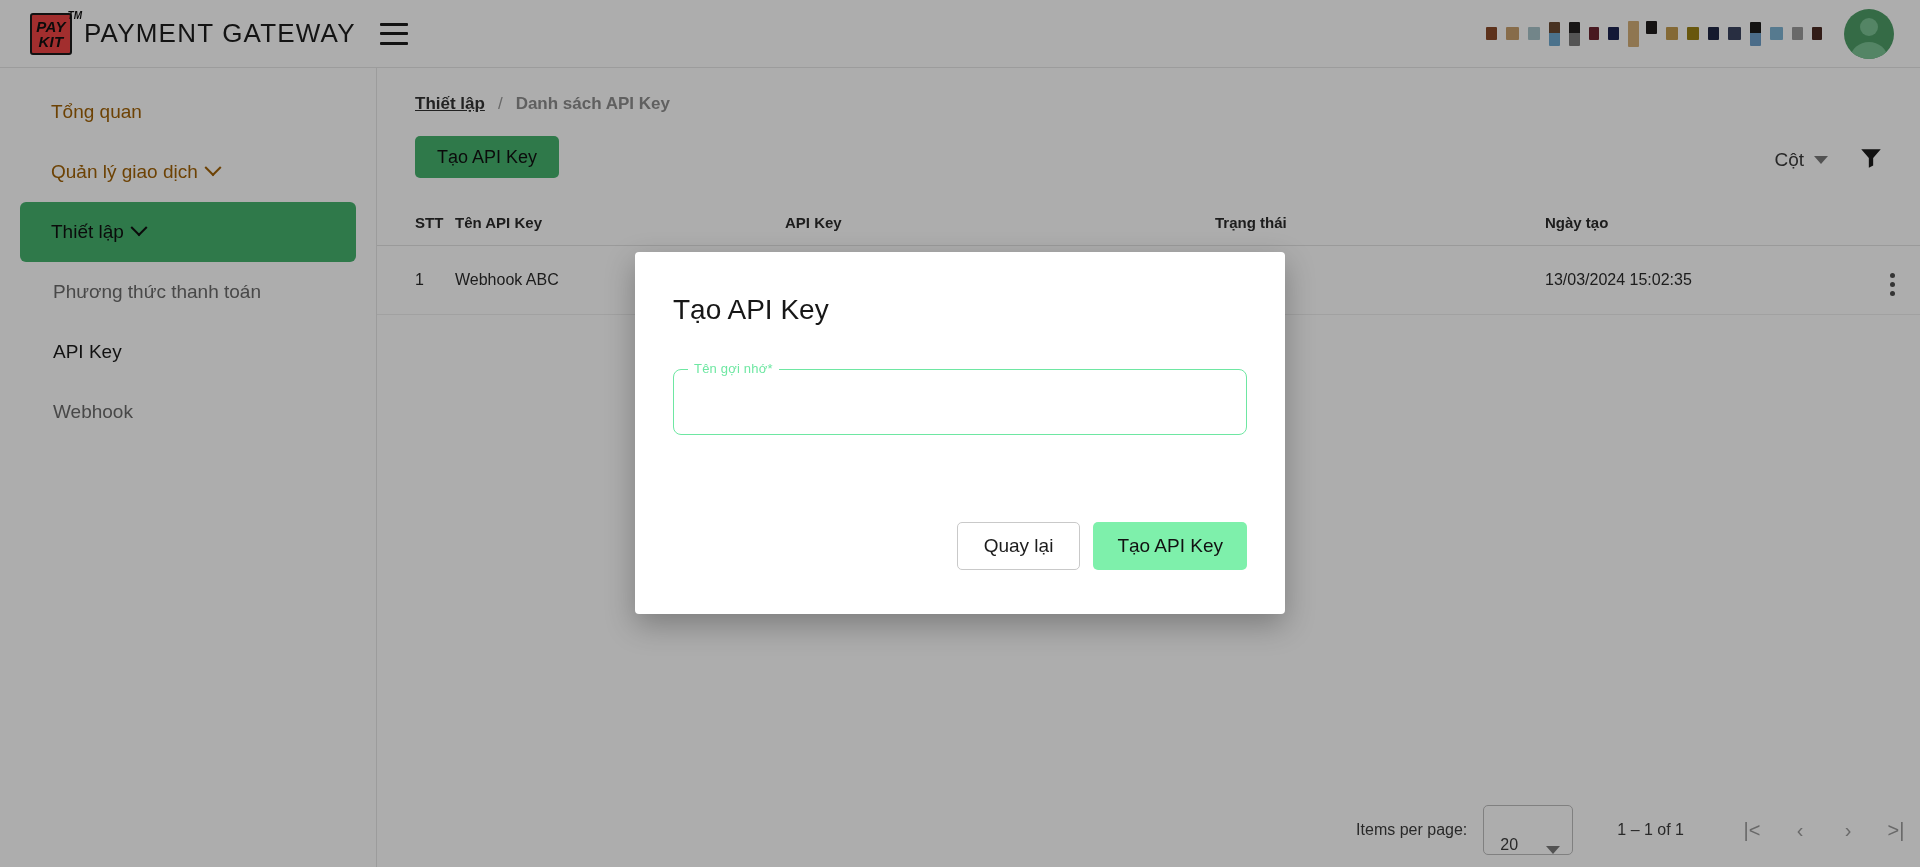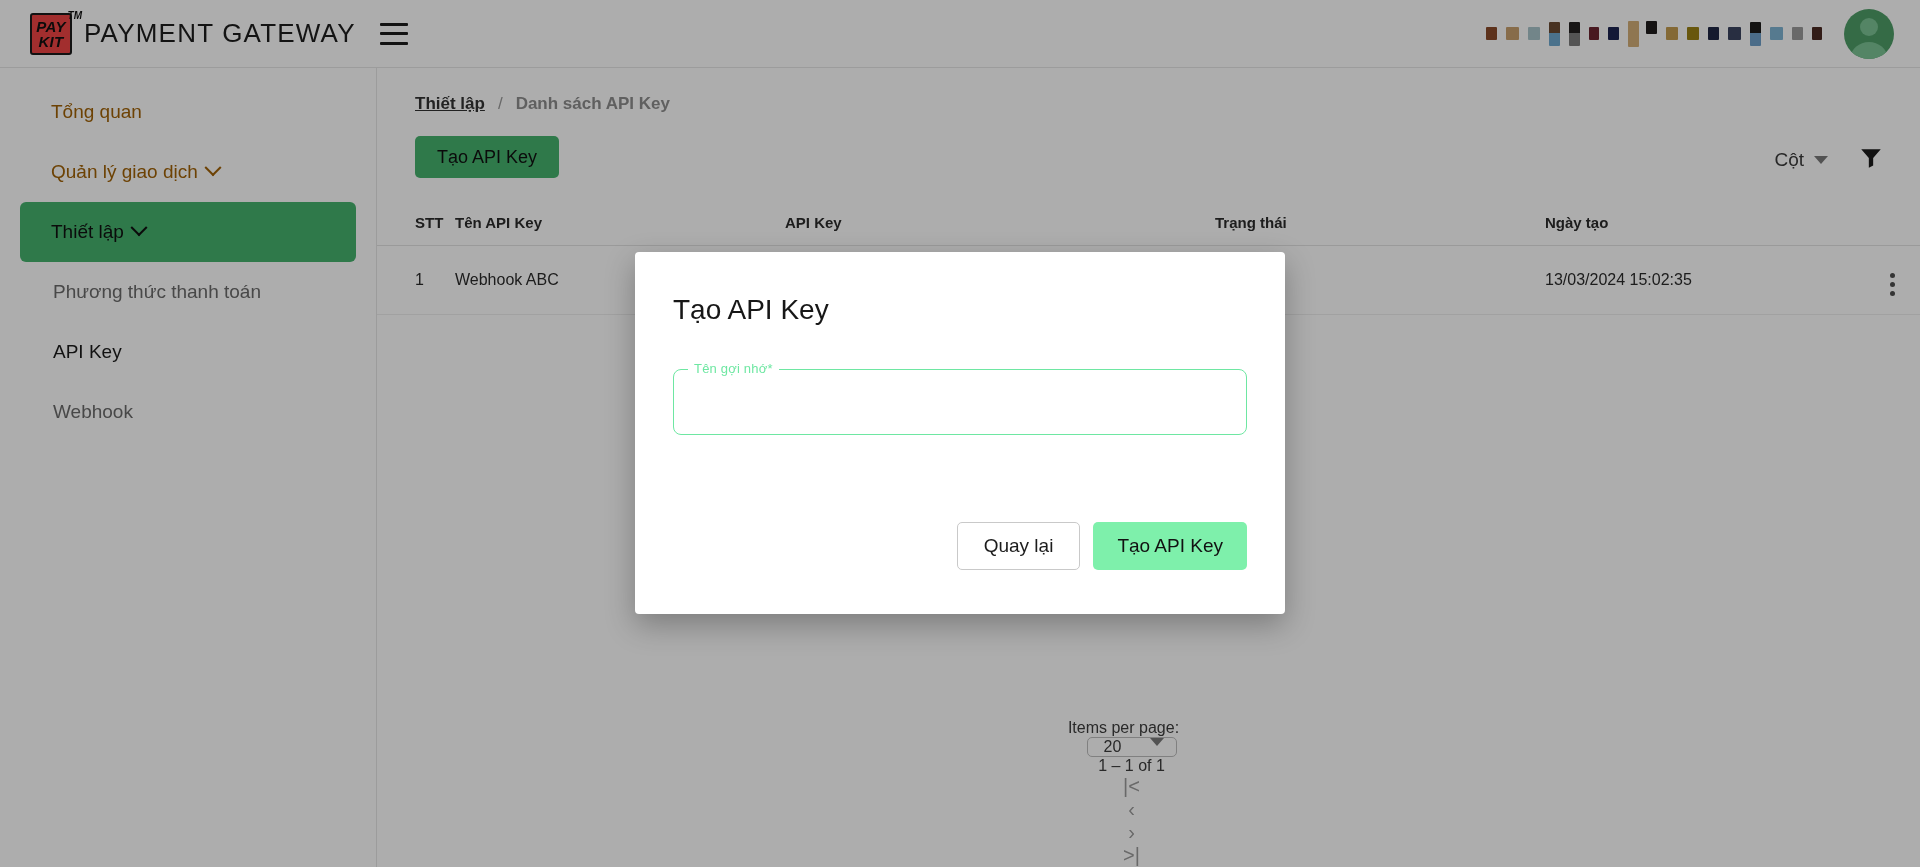--- a/index.html
+++ b/index.html
@@ -201,29 +201,28 @@
     display: inline-flex; flex-direction: column; gap: 4px;
     cursor: pointer;
   }
   .kebab i { width: 5px; height: 5px; border-radius: 50%; background: #4d4d4d; }
 
   
   .paginator {
     position: absolute; bottom: 0; left: 0;
     width: 1543px; height: 74px;
     display: flex; align-items: center; justify-content: flex-end;
-    padding-right: 34px;
     gap: 0;
-    font-size: 16px; color: #3d3d3d; flex-direction: column;
+    font-size: 16px; color: #3d3d3d;
   }
   .items-label { margin-right: 16px; }
   .page-select {
     width: 90px; height: 50px;
     border: 1px solid #bdbdbd; border-radius: 5px;
-    display: flex; align-items: flex-start; justify-content: space-between;
+    display: flex; align-items: flex-end; justify-content: space-between;
     padding: 0 12px 0 16px;
     font-size: 16px; cursor: pointer;
   }
   .range-label { margin: 0 44px 0 44px; }
   .pg-btn {
     width: 48px; height: 48px;
     display: flex; align-items: center; justify-content: center;
     color: #9b9b9b; font-size: 20px; cursor: pointer;
     user-select: none;
   }

